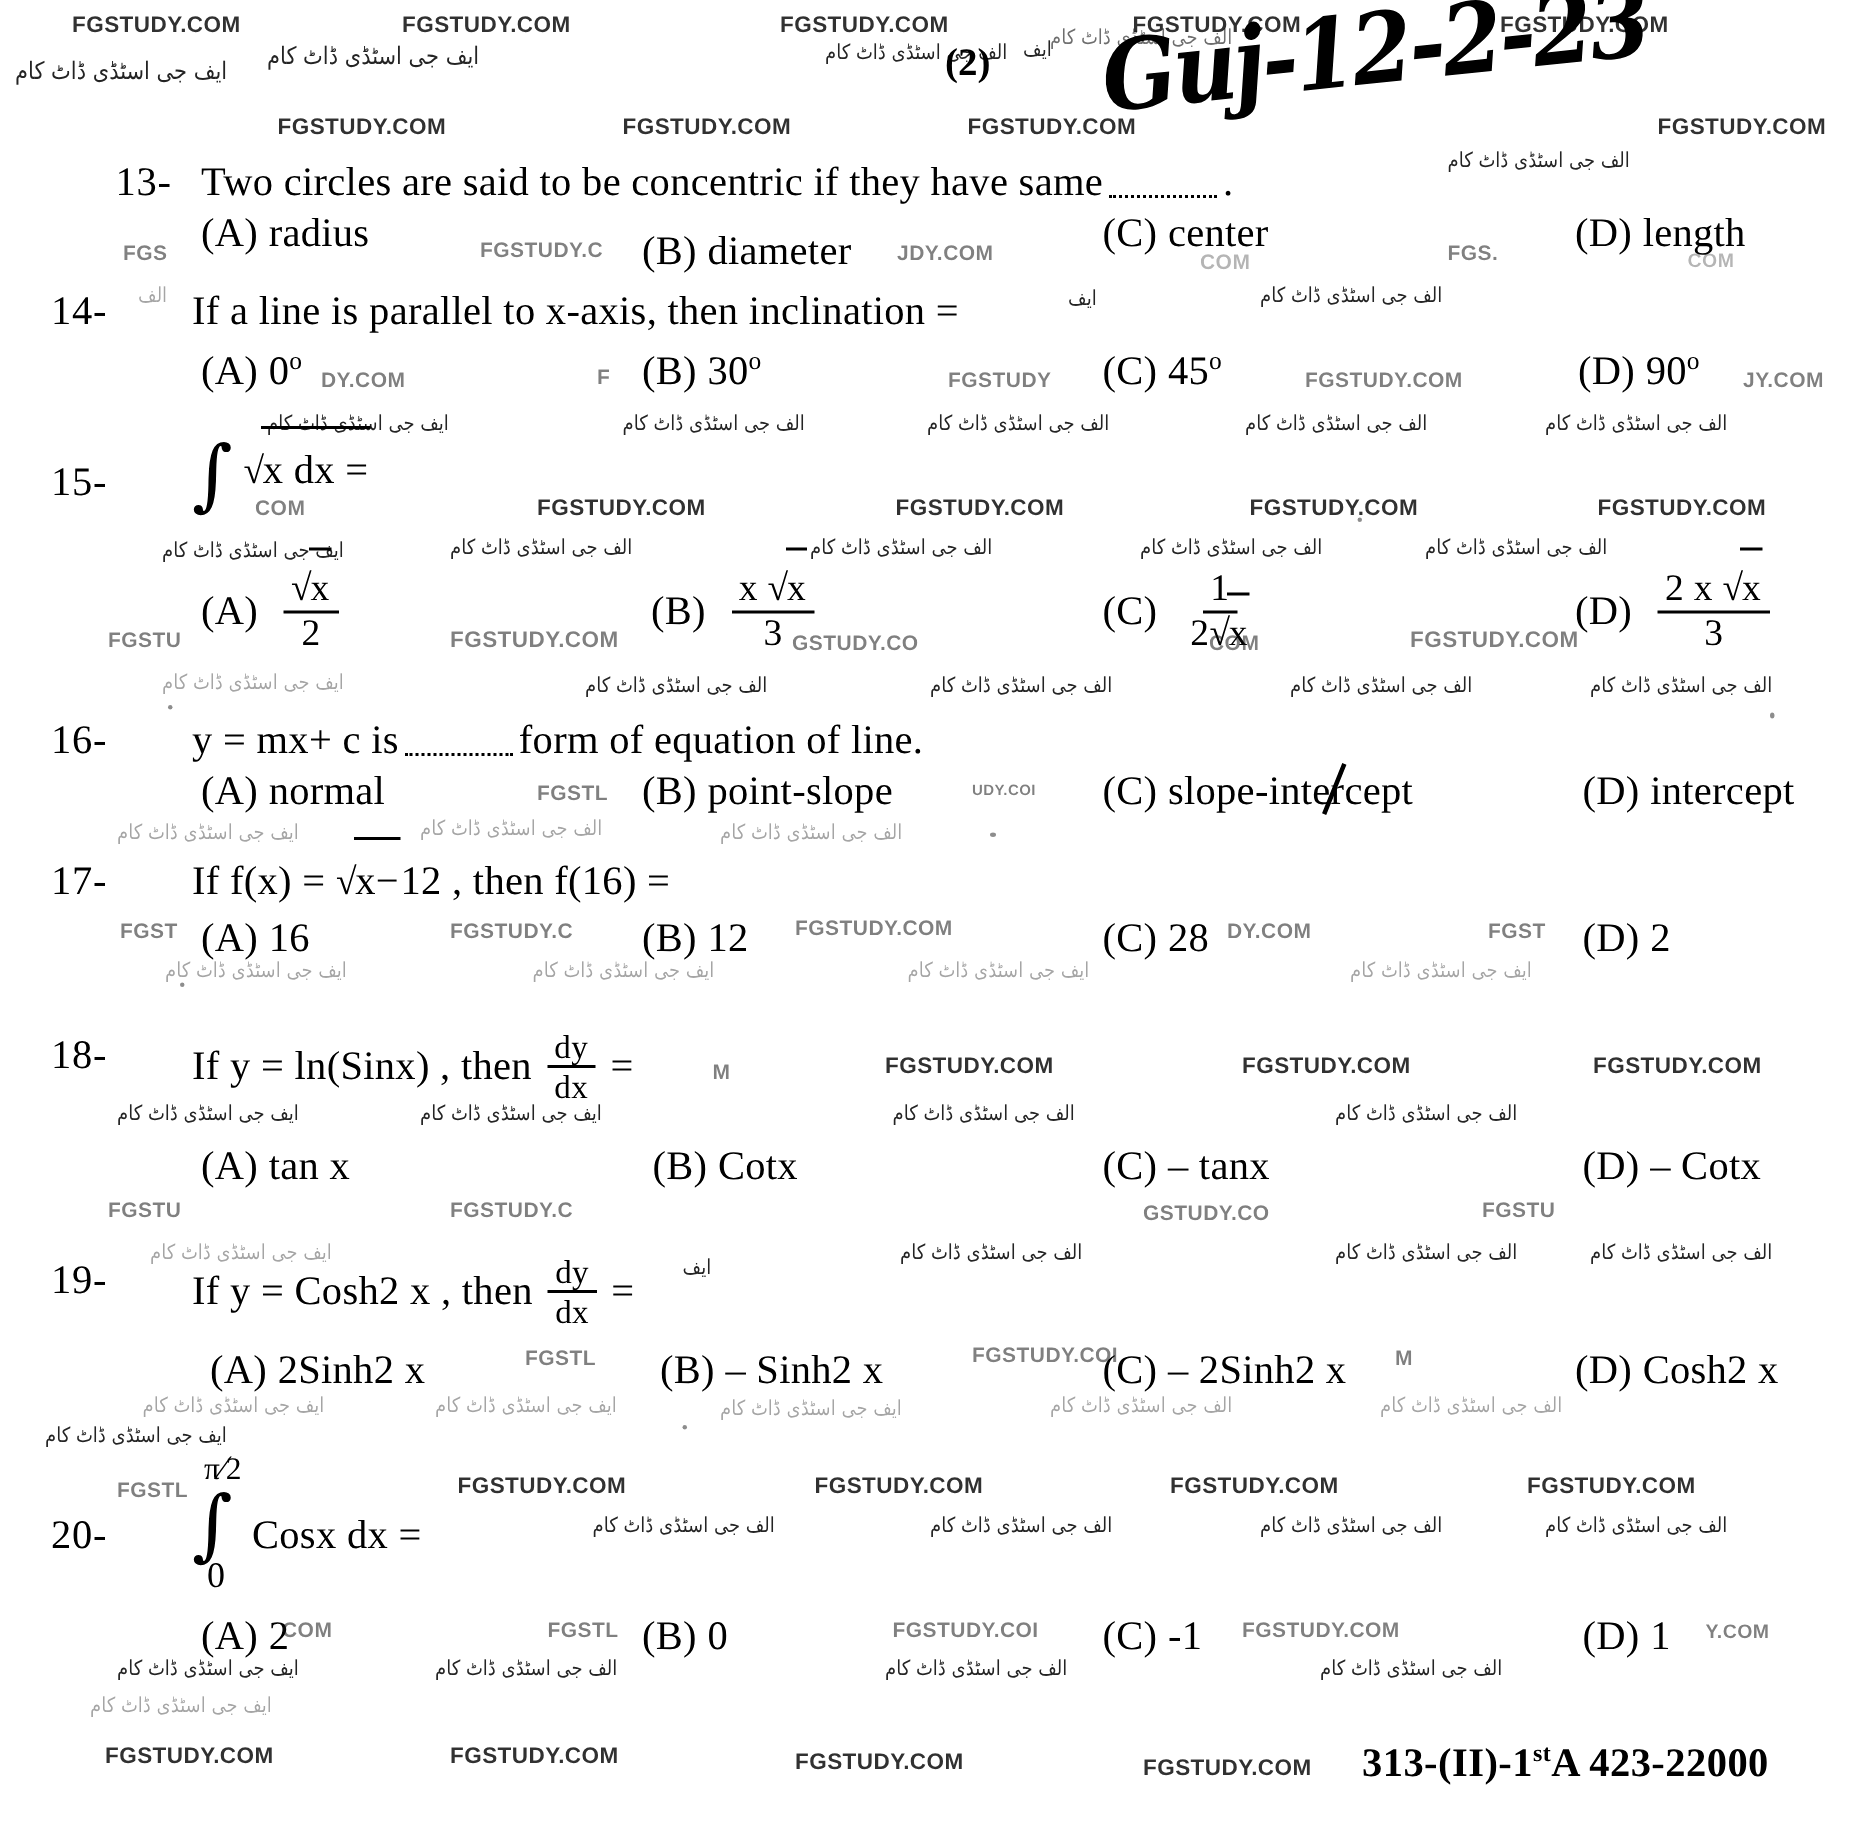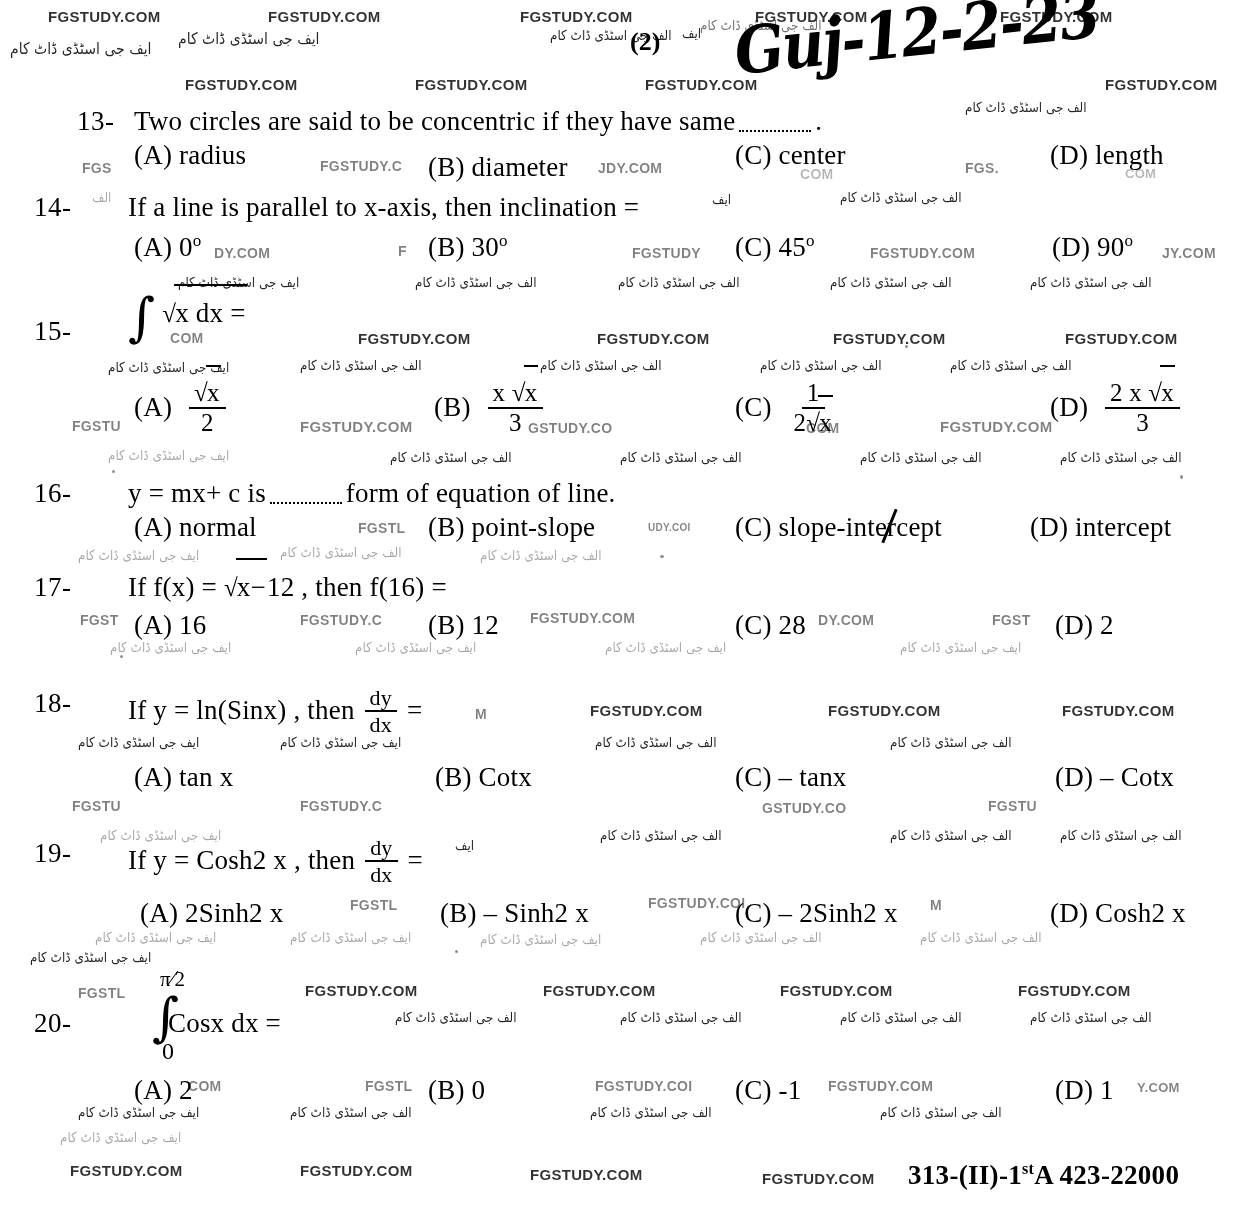--- a/index.html
+++ b/index.html
@@ -126,21 +126,20 @@
     display: inline-block;
     vertical-align: middle;
     position: relative;
     top: 2px;
   }
 
   
   .defint {
     position: absolute;
     display: inline-block;
-    margin-left: 24px;
   }
   .defint .upper {
     position: absolute;
     top: -34px;
     left: 8px;
     font-size: 22px;
   }
   .defint .lower {
     position: absolute;
     bottom: -34px;
@@ -276,21 +275,21 @@
   <div class="wm faint" style="left:632px; top:245px; font-size:14px;">FGSTUDY</div>
   <div class="wm faint" style="left:870px; top:245px; font-size:14px;">FGSTUDY.COM</div>
   <div class="wm faint" style="left:1162px; top:245px; font-size:14px;">JY.COM</div>
 
   <div class="wmu sm" style="left:178px; top:275px;">ایف جی اسٹڈی ڈاٹ کام</div>
   <div class="wmu sm" style="left:415px; top:275px;">الف جی اسٹڈی ڈاٹ کام</div>
   <div class="wmu sm" style="left:618px; top:275px;">الف جی اسٹڈی ڈاٹ کام</div>
   <div class="wmu sm" style="left:830px; top:275px;">الف جی اسٹڈی ڈاٹ کام</div>
   <div class="wmu sm" style="left:1030px; top:275px;">الف جی اسٹڈی ڈاٹ کام</div>
 
-  <div class="qnum" style="left:34px; top:316px;">15-</div>
+  <div class="qnum" style="left:34px; top:306px;">15-</div>
   <div class="qtext" style="left:128px; top:298px;">
     <span class="intsym">∫</span>
     <span class="sqrt"><span class="rad">√</span><span class="bar">x  dx =</span></span>
   </div>
   <div class="wm faint" style="left:170px; top:330px; font-size:14px;">COM</div>
   <div class="wm" style="left:358px; top:330px;">FGSTUDY.COM</div>
   <div class="wm" style="left:597px; top:330px;">FGSTUDY.COM</div>
   <div class="wm" style="left:833px; top:330px;">FGSTUDY.COM</div>
   <div class="wm" style="left:1065px; top:330px;">FGSTUDY.COM</div>
 
@@ -354,21 +353,21 @@
   </div>
   <div class="opt" style="left:428px; top:512px;">
     <span class="lab">(B)</span><span>point-slope</span>
   </div>
   <div class="opt" style="left:735px; top:512px;">
     <span class="lab">(C)</span><span>slope-intercept</span>
   </div>
 
   <div class="penmark" style="left:888px; top:508px; width:3px; height:36px; transform:rotate(22deg);"></div>
 
-  <div class="opt" style="left:1030px; top:512px;">
+  <div class="opt" style="left:1055px; top:512px;">
     <span class="lab">(D)</span><span>intercept</span>
   </div>
   <div class="wm faint" style="left:358px; top:520px; font-size:14px;">FGSTL</div>
   <div class="wm faint" style="left:648px; top:522px; font-size:10px;">UDY.COI</div>
 
   <div class="wmu sm vfaint" style="left:78px; top:548px;">ایف جی اسٹڈی ڈاٹ کام</div>
   <div class="wmu sm vfaint" style="left:280px; top:545px;">الف جی اسٹڈی ڈاٹ کام</div>
   <div class="wmu sm vfaint" style="left:480px; top:548px;">الف جی اسٹڈی ڈاٹ کام</div>
 
   <div class="qnum" style="left:34px; top:572px;">17-</div>

